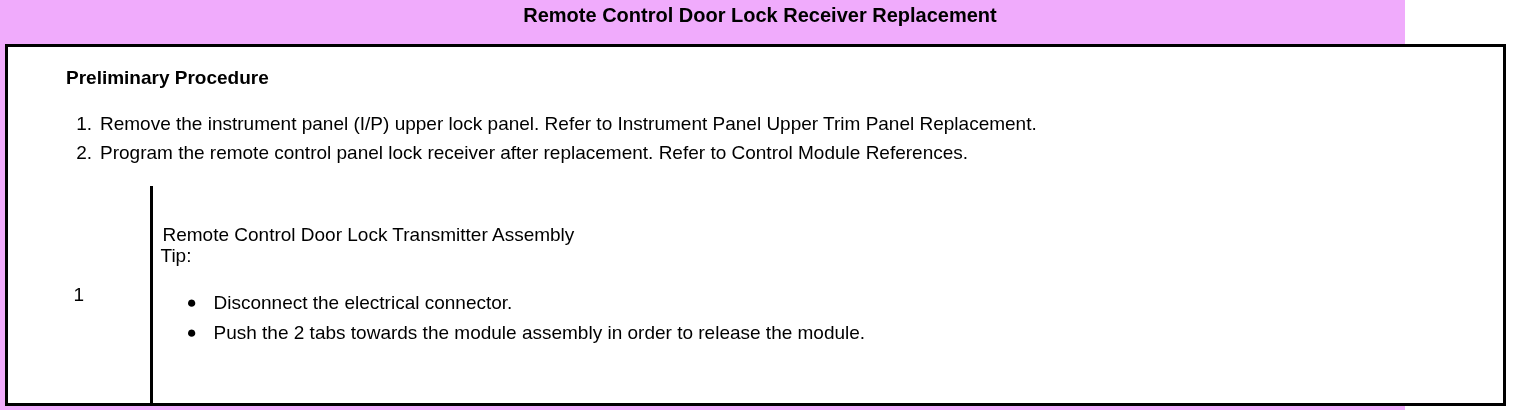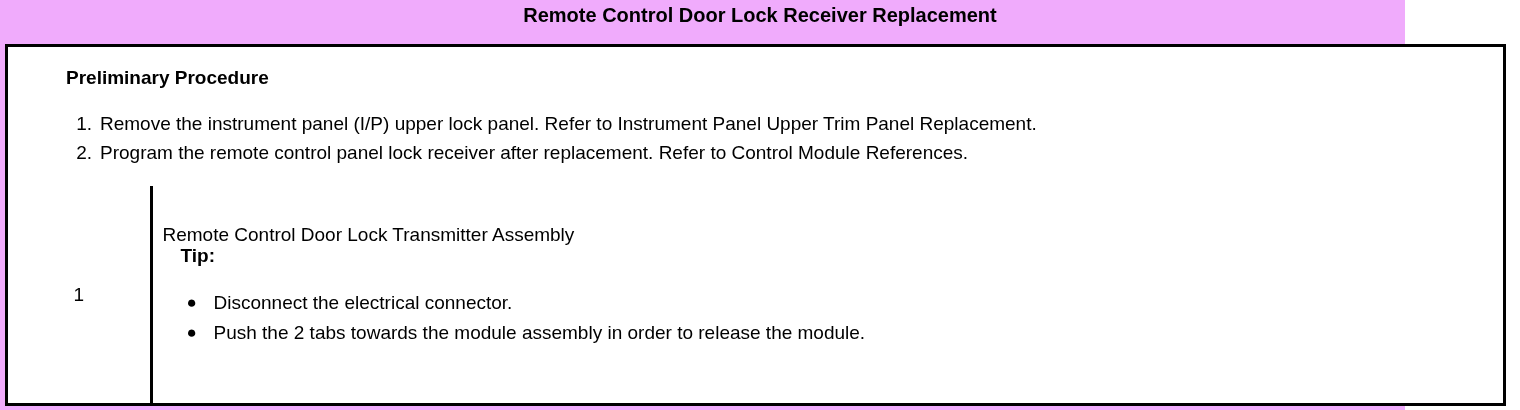--- a/index.html
+++ b/index.html
@@ -127,23 +127,23 @@
     position: absolute;
     top: 13px;
     left: 10px;
     font-size: 19px;
     line-height: 23px;
     margin-top: 24px;
   }
   .tip-label {
     position: absolute;
     top: 58px;
-    left: 28px;
-    font-size: 19px;
-    font-weight: bold;
+    left: 8px;
+    font-size: 19px;
+    font-weight: normal;
     line-height: 23px;
   }
   ul.tip-list {
     position: absolute;
     top: 102px;
     left: 0;
     margin: 0;
     padding: 0 0 0 34px;
     list-style: none;
   }

